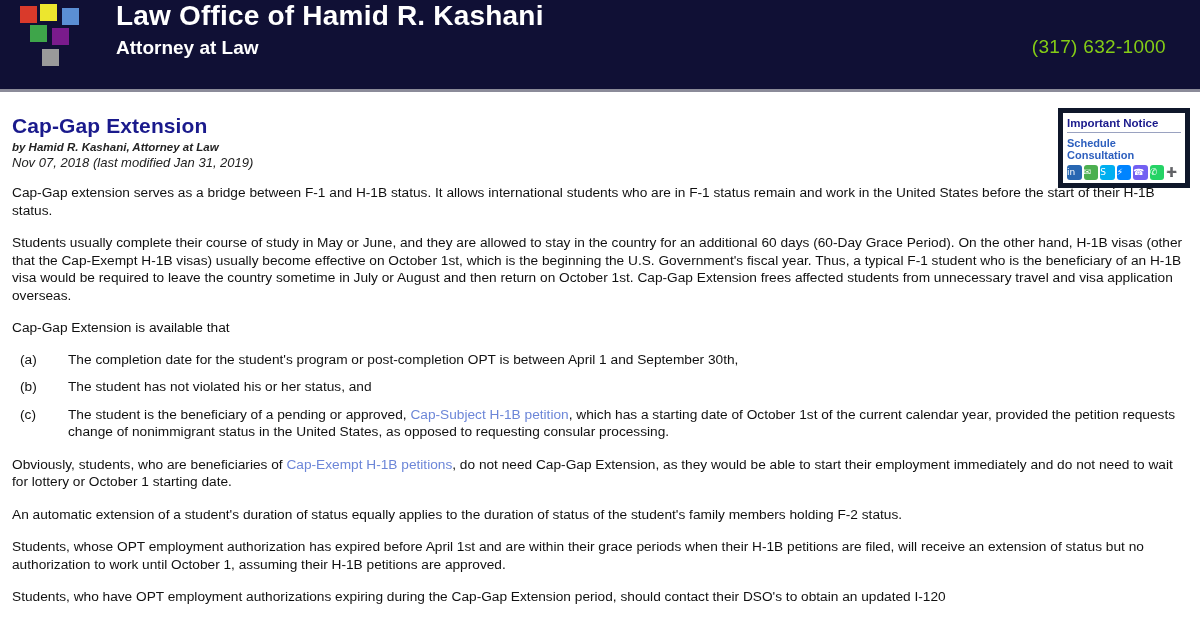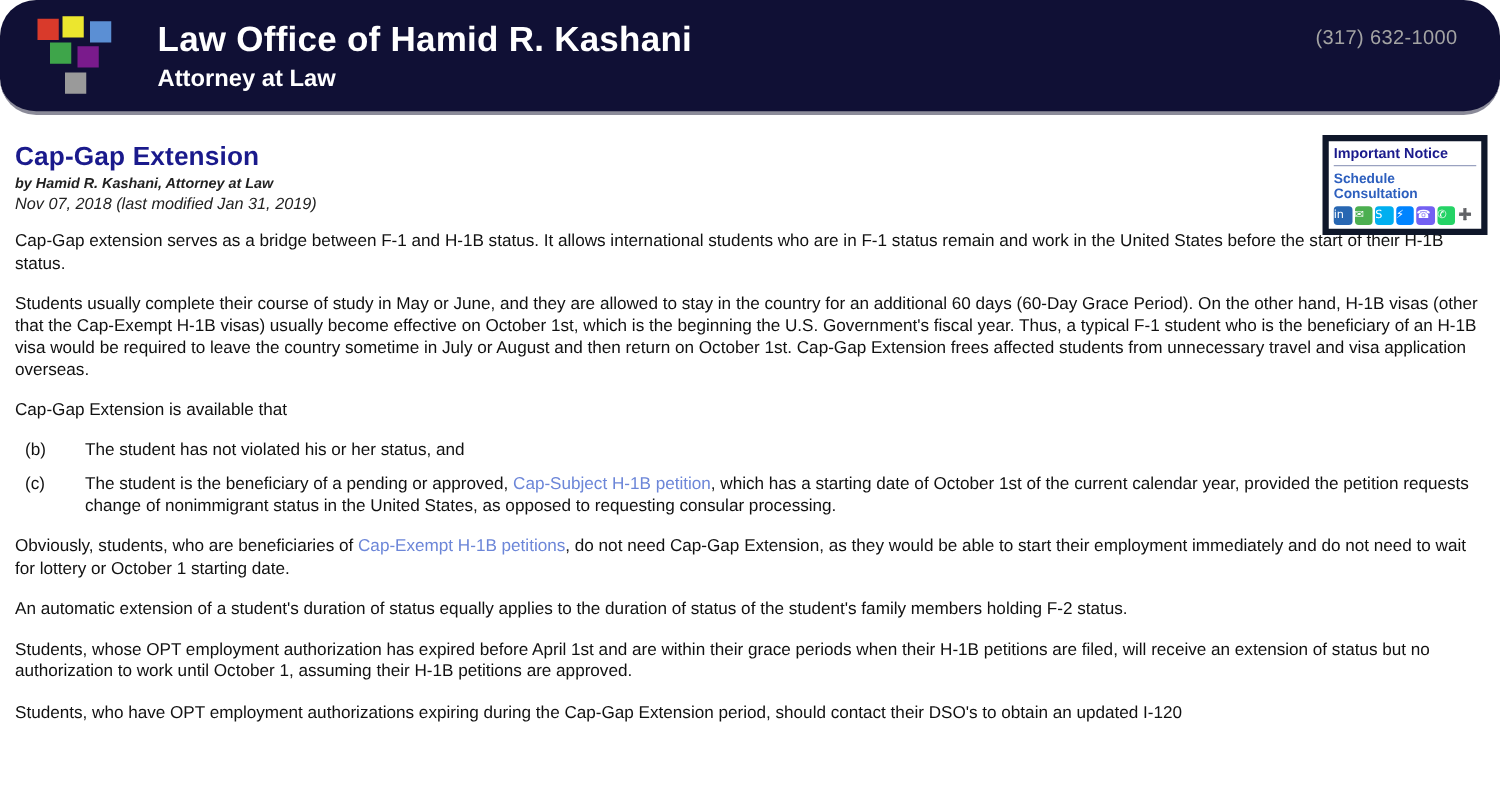--- a/index.html
+++ b/index.html
@@ -13,23 +13,22 @@
     font-family: "Liberation Sans", sans-serif;
   }
 
   
   .header {
     position: relative;
     height: 92px;
     background: #101035;
     border-bottom: 3px solid #8b8b99;
     display: flex;
-    align-items: center;
-    padding-left: 28px;
-    border-radius: 29px;
+    align-items: flex-start;
+    padding-left: 18px;
   }
   .logo {
     width: 72px;
     height: 72px;
     position: relative;
     flex: 0 0 72px;
   }
   .logo span {
     position: absolute;
     display: block;
@@ -55,23 +54,23 @@
   }
   .firm-sub {
     font-size: 19px;
     font-weight: bold;
     margin-top: 7px;
     line-height: 18px;
   }
   .phone {
     position: absolute;
     right: 34px;
-    top: 22px;
-    color: #a3a3a3;
-    font-size: 16px;
+    top: 36px;
+    color: #84cc16;
+    font-size: 19px;
     letter-spacing: 0.3px;
   }
 
   
   .content {
     position: relative;
     padding: 22px 10px 0 12px;
   }
   h1.article-title {
     margin: 0;
@@ -211,20 +210,23 @@
   <h1 class="article-title">Cap-Gap Extension</h1>
   <div class="byline">by Hamid R. Kashani, Attorney at Law</div>
   <div class="dateline">Nov 07, 2018 (last modified Jan 31, 2019)</div>
 
   <p class="body first">Cap-Gap extension serves as a bridge between F-1 and H-1B status. It allows international students who are in F-1 status remain and work in the United States before the start of their H-1B status.</p>
   <p class="body">Students usually complete their course of study in May or June, and they are allowed to stay in the country for an additional 60 days (60-Day Grace Period).  On the other hand, H-1B visas (other that the Cap-Exempt H-1B visas) usually become effective on October 1st, which is the beginning the U.S. Government's fiscal year. Thus, a typical F-1 student who is the beneficiary of an H-1B visa would be required to leave the country sometime in July or August and then return on October 1st. Cap-Gap Extension frees affected students from unnecessary travel and visa application overseas.</p>
   <p class="body">Cap-Gap Extension is available that</p>
 
   <ul class="list">
     <li>
+      <span class="mark">(a)</span><span>The completion date for the student's program or post-completion OPT is between April 1 and September 30th,</span>
+    </li>
+    <li>
       <span class="mark">(b)</span><span>The student has not violated his or her status, and</span>
     </li>
     <li>
       <span class="mark">(c)</span><span>The student is the beneficiary of a pending or approved, </span><a class="inline-link" href="#">Cap-Subject H-1B petition</a><span>, which has a starting date of October 1st of the current calendar year, provided the petition requests change of nonimmigrant status in the United States, as opposed to requesting consular processing.</span>
     </li>
   </ul>
 
   <p class="body"><span>Obviously, students, who are beneficiaries of </span><a class="inline-link" href="#">Cap-Exempt H-1B petitions</a><span>, do not need Cap-Gap Extension, as they would be able to start their employment immediately and do not need to wait for lottery or October 1 starting date.</span></p>
 
   <p class="body">An automatic extension of a student's duration of status equally applies to the duration of status of the student's family members holding F-2 status.</p>

